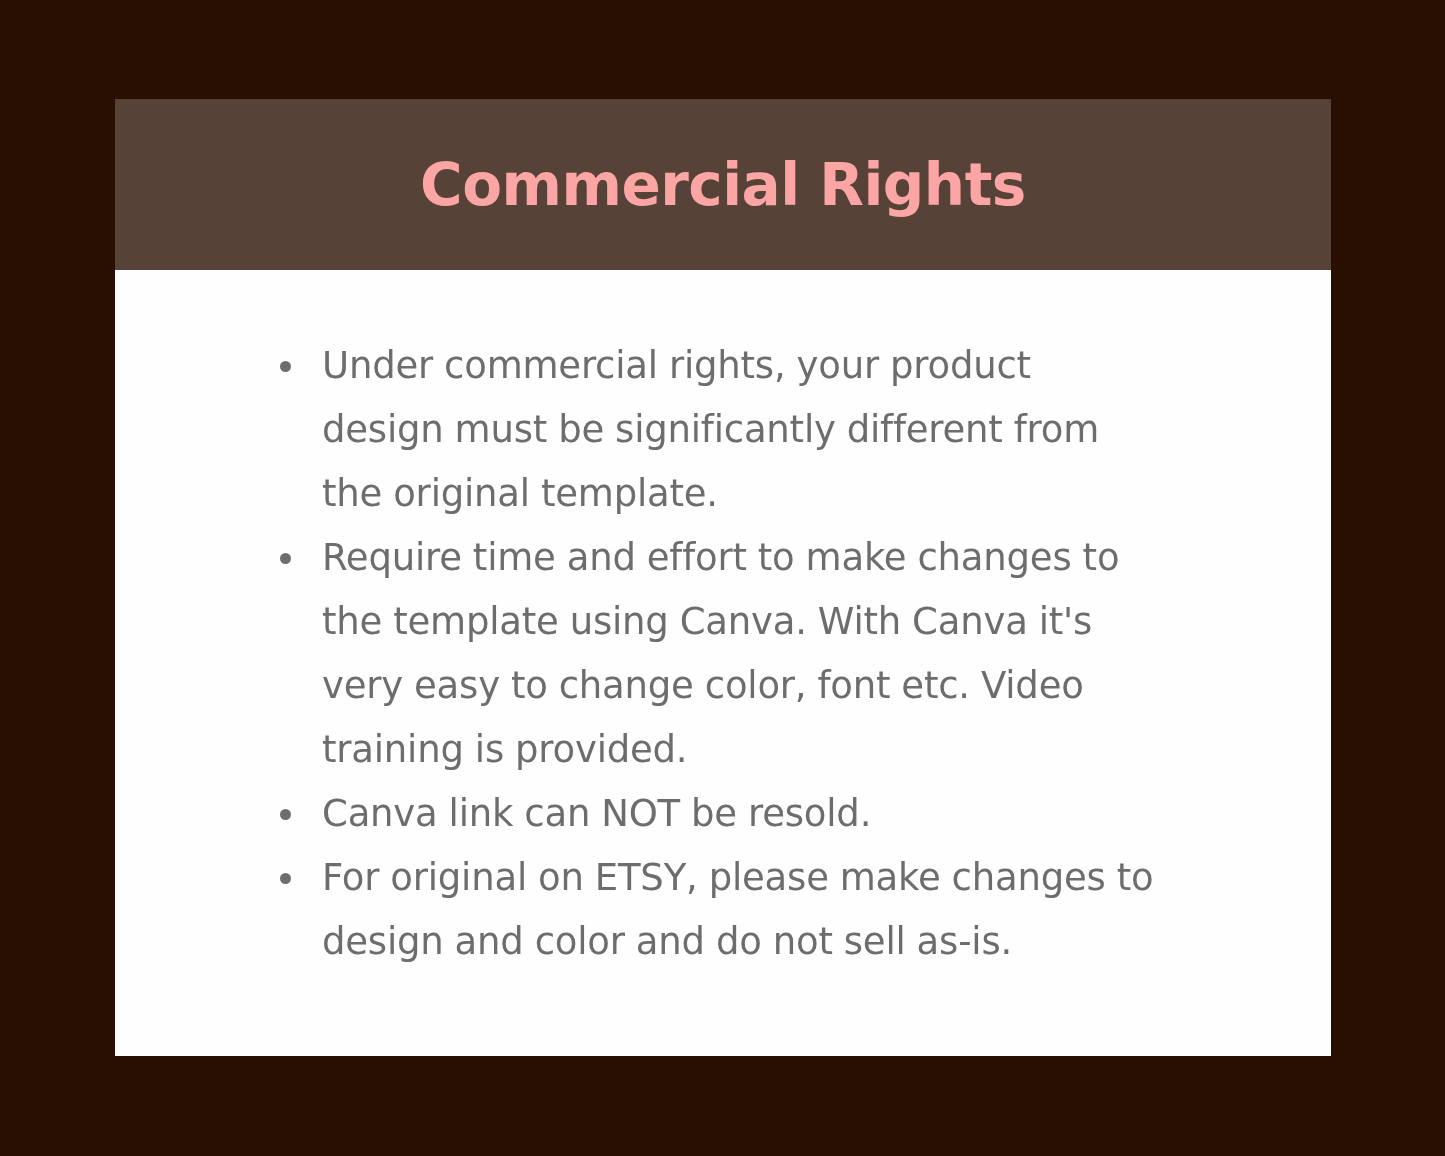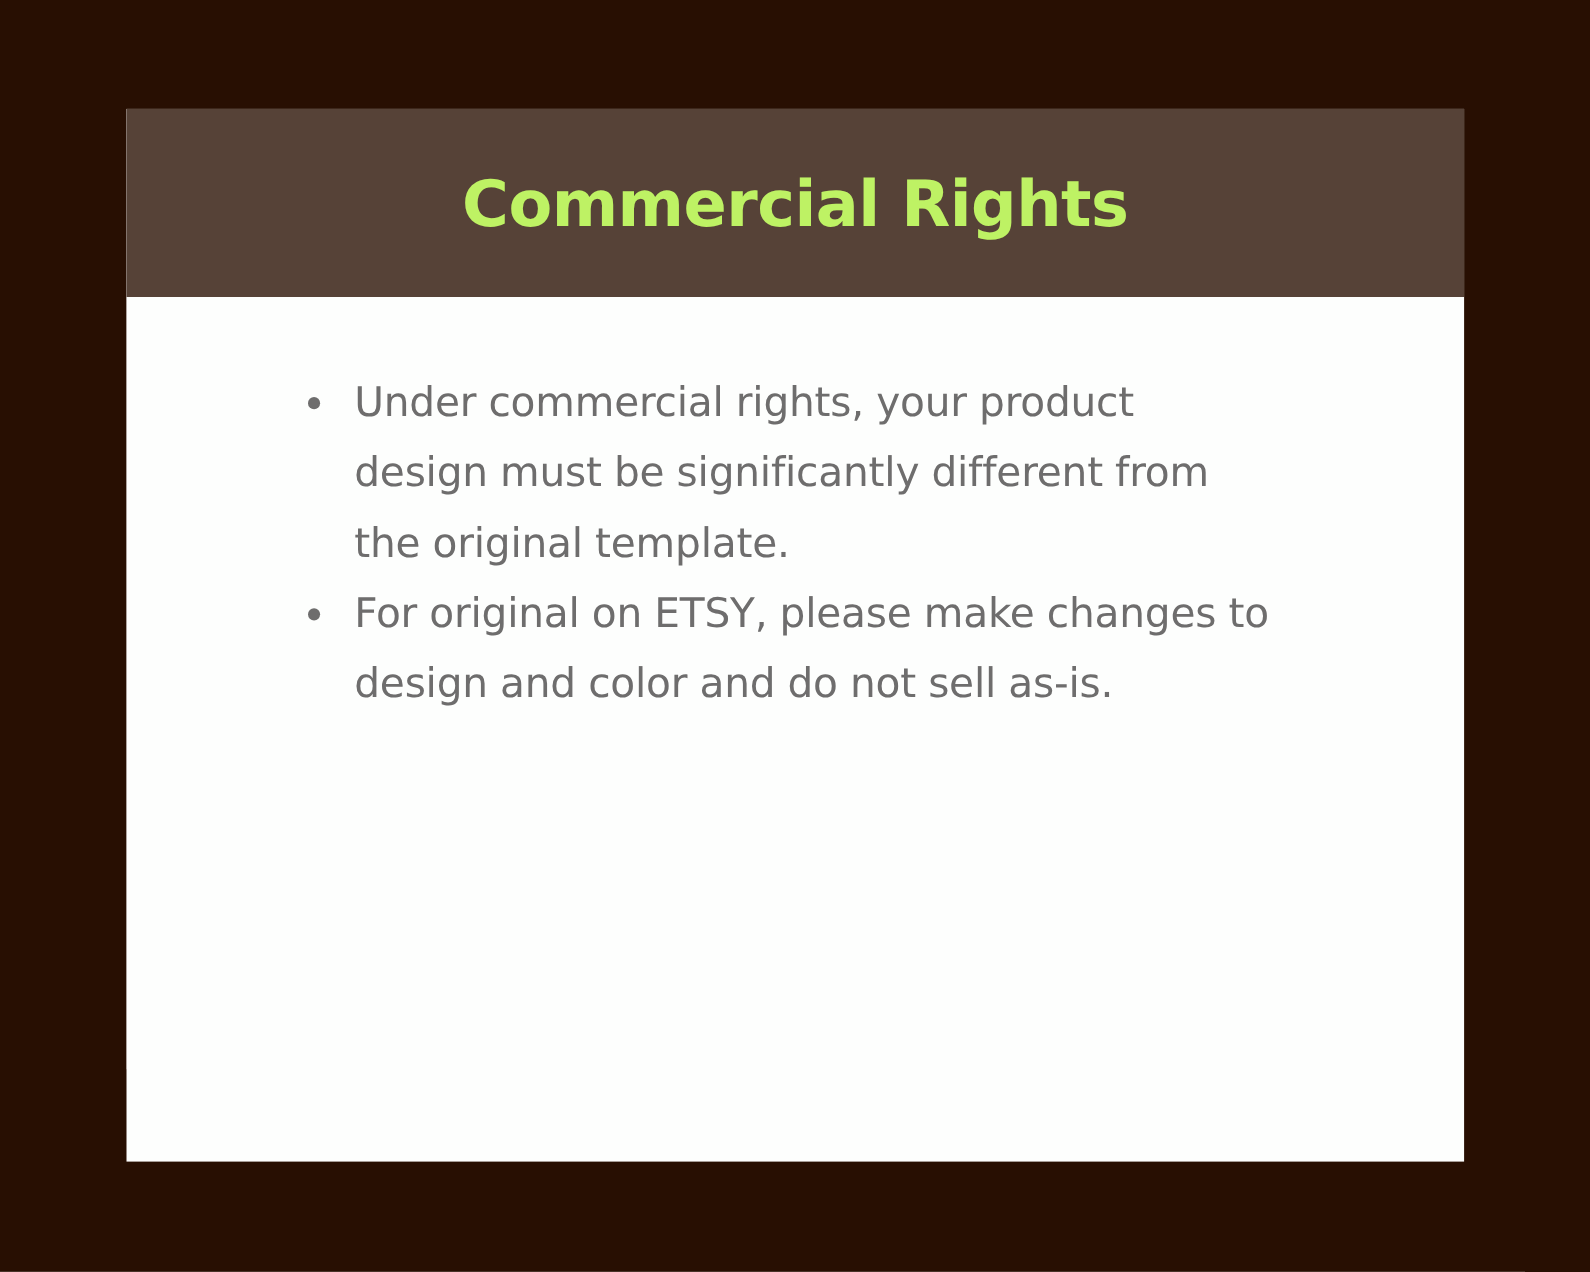--- a/index.html
+++ b/index.html
@@ -34,21 +34,21 @@
 
   .card-header {
     height: 171px;
     background: #564237;
     display: flex;
     align-items: center;
     justify-content: center;
   }
 
   .card-title {
-    color: #bef264;
+    color: #fca5a5;
     font-family: "DejaVu Sans", sans-serif;
     font-weight: bold;
     font-size: 58px;
     letter-spacing: -0.5px;
     line-height: 1;
     margin: 0;
     padding: 0 40px;
     text-align: center;
     white-space: nowrap;
   }
@@ -97,19 +97,21 @@
 
   <div class="card">
 
     <div class="card-header">
       <h1 class="card-title">Commercial Rights</h1>
     </div>
 
     <div class="card-body">
       <ul class="bullet-list">
         <li class="bullet-item">Under commercial rights, your product design must be significantly different from the original template.</li>
+        <li class="bullet-item">Require time and effort to make changes to the template using Canva. With Canva it's very easy to change color, font etc. Video training is provided.</li>
+        <li class="bullet-item">Canva link can NOT be resold.</li>
         <li class="bullet-item">For original on ETSY, please make changes to design and color and do not sell as-is.</li>
       </ul>
     </div>
 
   </div>
 
 </div>
 
 </body></html>

